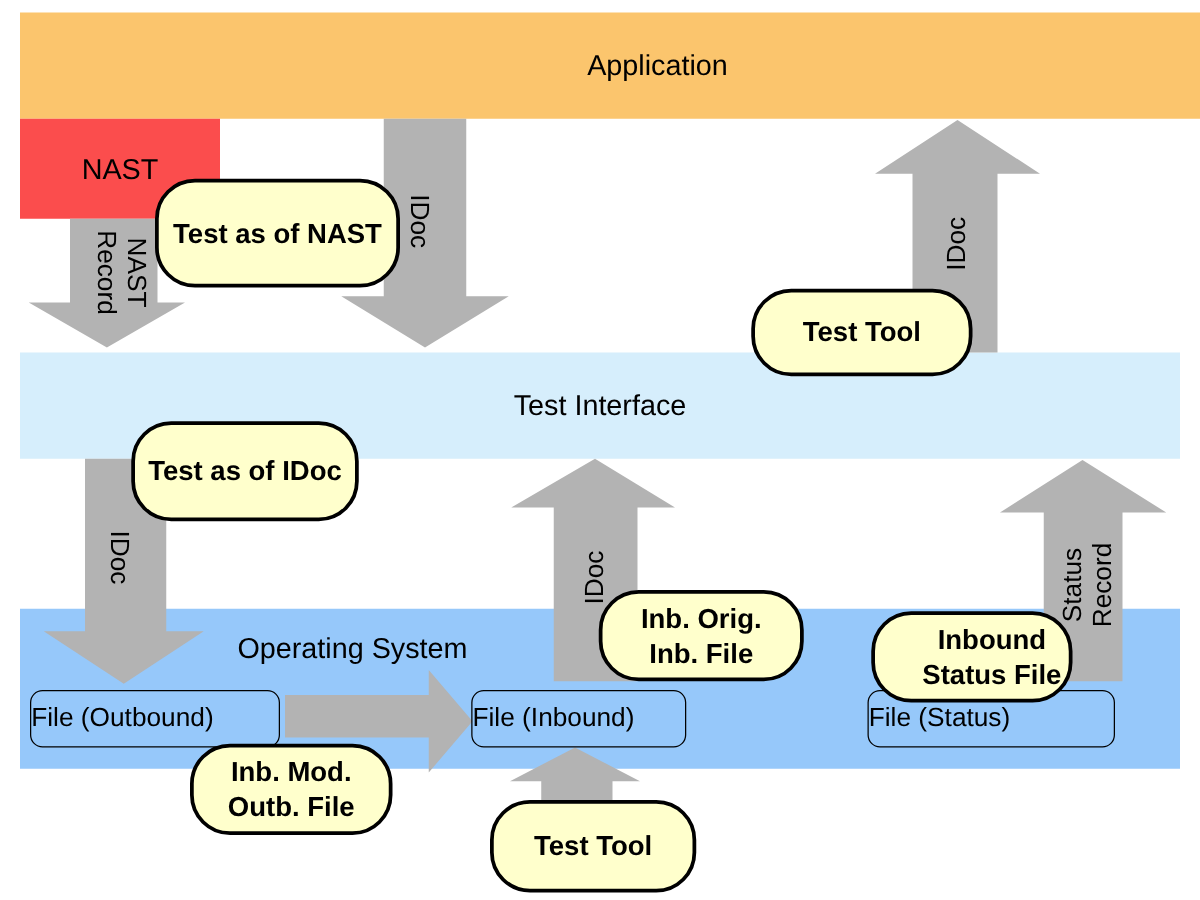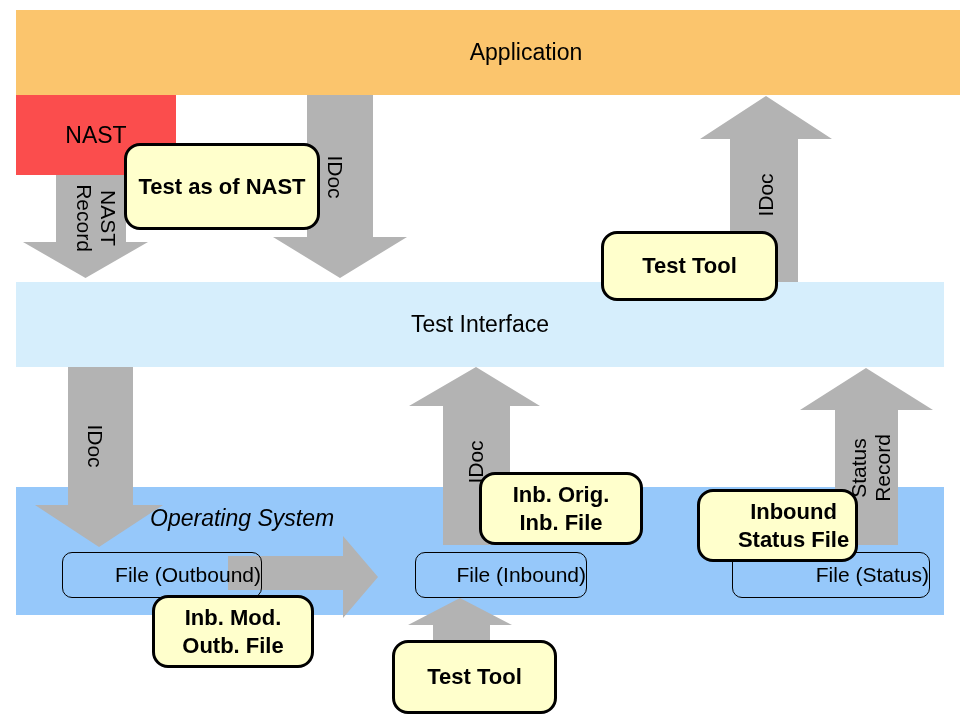--- a/index.html
+++ b/index.html
@@ -5,36 +5,36 @@
   html,body{margin:0;padding:0;background:#fff;}
   .stage{
     position:relative;width:960px;height:720px;background:#fff;overflow:hidden;
     font-family:"Liberation Sans",sans-serif;color:#000;
   }
   .band{position:absolute;left:16px;width:928px;z-index:0;
         display:flex;align-items:center;justify-content:center;font-size:23px;}
   .band-app{top:10px;height:85px;background:var(--application-band,#FBC56D);padding-left:46px;}
   .band-idoc{top:282px;height:85px;background:var(--idoc-interface-band,#D6EEFC);}
   .band-os{top:487px;height:128px;background:var(--operating-system-band,#96C8FA);}
-  .os-label{position:absolute;left:150px;top:505px;width:240px;text-align:left;
-            font-size:23px;z-index:1;font-style:italic;}
+  .os-label{position:absolute;left:162px;top:505px;width:240px;text-align:center;
+            font-size:23px;z-index:1;}
   .nast{position:absolute;left:16px;top:95px;width:160px;height:80px;
         background:var(--nast-box,#FB4D4D);z-index:1;
         display:flex;align-items:center;justify-content:center;font-size:23px;}
   .arrows{position:absolute;left:0;top:0;width:960px;height:720px;z-index:2;}
   .arrows polygon{fill:var(--arrow,#B3B3B3);}
   .alabel{position:absolute;z-index:2;font-size:21px;line-height:24px;
           text-align:center;white-space:pre-line;}
   .rot-cw{transform:translate(-50%,-50%) rotate(90deg);}
   .rot-ccw{transform:translate(-50%,-50%) rotate(-90deg);}
   .fbox{position:absolute;top:552px;height:46px;border:1px solid #000;border-radius:10px;
-        display:flex;align-items:center;justify-content:flex-end;font-size:21px;z-index:3;
-        box-sizing:border-box;background:transparent;margin-left:38px;}
+        display:flex;align-items:center;justify-content:flex-start;font-size:21px;z-index:3;
+        box-sizing:border-box;background:transparent;}
   .tbox{position:absolute;background:var(--test-box,#FFFFCC);border:3px solid #000;
-        border-radius:16px;display:flex;align-items:center;justify-content:center;
+        border-radius:32px;display:flex;align-items:center;justify-content:center;
         font-weight:bold;font-size:22px;line-height:28px;text-align:center;
         white-space:pre-line;z-index:5;box-sizing:border-box;}
 </style>
 </head>
 <body>
 
 <div class="stage">
 
   <div class="band band-app">
     <span>Application</span>
@@ -73,20 +73,21 @@
   </div>
   <div class="fbox" style="left:377px;width:172px;">
     <span>File (Inbound)</span>
   </div>
   <div class="fbox" style="left:694px;width:198px;">
     <span>File (Status)</span>
   </div>
 
   <div class="tbox" style="left:124px;top:143px;width:196px;height:87px;">Test as of NAST</div>
   <div class="tbox" style="left:601px;top:231px;width:177px;height:70px;">Test Tool</div>
+  <div class="tbox" style="left:105px;top:337px;width:182px;height:80px;">Test as of IDoc</div>
   <div class="tbox" style="left:479px;top:472px;width:164px;height:73px;">Inb. Orig.
 Inb. File</div>
   <div class="tbox" style="left:697px;top:489px;width:161px;height:73px;padding-left:32px;">Inbound
 Status File</div>
   <div class="tbox" style="left:152px;top:595px;width:162px;height:73px;">Inb. Mod.
 Outb. File</div>
   <div class="tbox" style="left:392px;top:640px;width:165px;height:74px;">Test Tool</div>
 
 </div>
 

